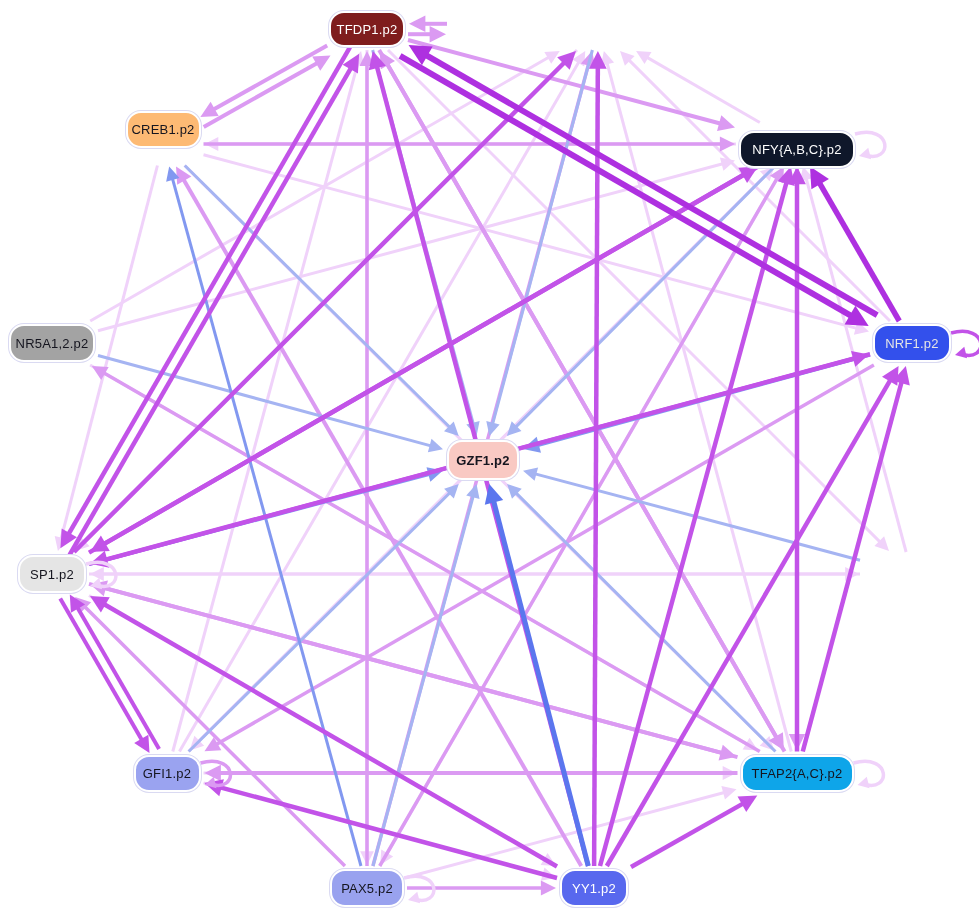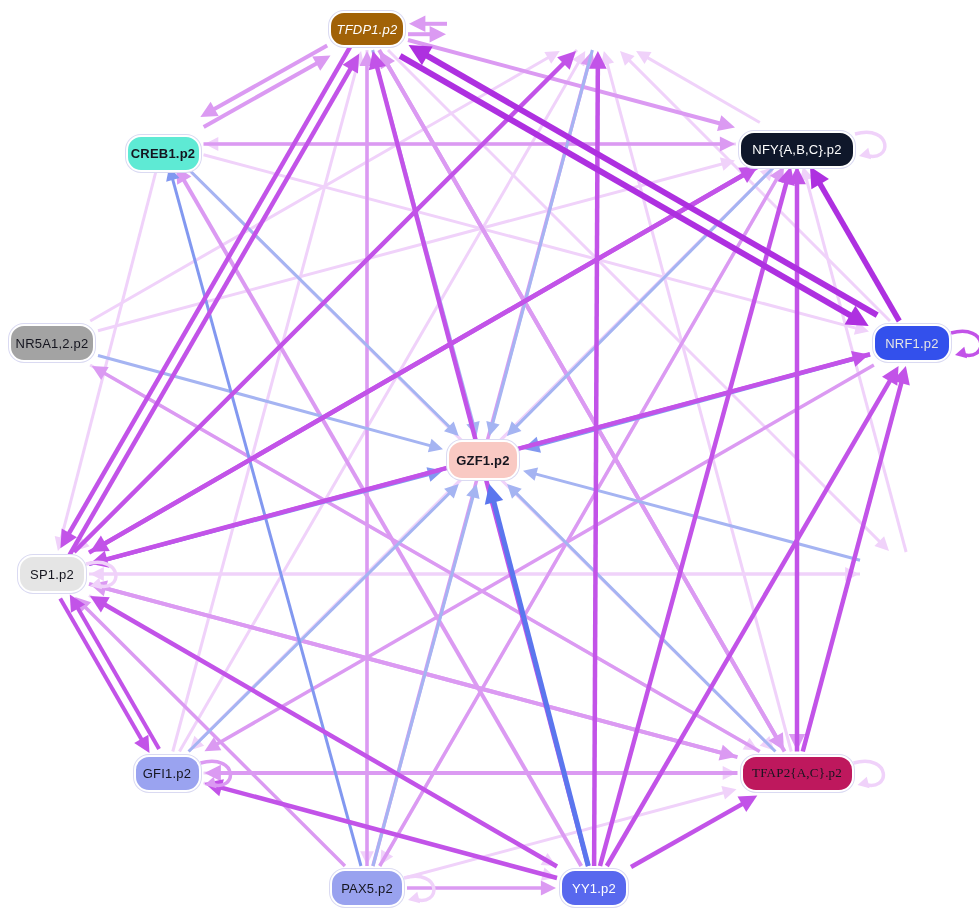--- a/index.html
+++ b/index.html
@@ -194,46 +194,46 @@
       <polygon points="955,355 964.29,346.65000000000003 967.05,358.29" fill="#c253e8"></polygon>
       <path d="M 853.5 763 C 891.5 753 891.5 793 863.5 784" stroke="#f0d2fa" stroke-width="3.5" fill="none"></path>
       <polygon points="857.5,785 866.79,776.65 869.55,788.2900000000001" fill="#f0d2fa"></polygon>
       <path d="M 404 878 C 442 868 442 908 414 899" stroke="#f0d2fa" stroke-width="3.5" fill="none"></path>
       <polygon points="408,900 417.29,891.65 420.05,903.2900000000001" fill="#f0d2fa"></polygon>
       <path d="M 200.5 763 C 238.5 753 238.5 793 210.5 784" stroke="#db9af2" stroke-width="3.5" fill="none"></path>
       <polygon points="204.5,785 213.79,776.65 216.54999999999998,788.2900000000001" fill="#db9af2"></polygon>
       <path d="M 86 564 C 124 554 124 594 96 585" stroke="#f0d2fa" stroke-width="3.5" fill="none"></path>
       <polygon points="90,586 99.29,577.65 102.05,589.2900000000001" fill="#f0d2fa"></polygon>
     </svg>
-<div class="node" style="left: 329px; top: 11px; width: 76px; height: 36px; background: #a16207; color: rgb(255, 255, 255); font-style: italic;">
+<div class="node" style="left: 329px; top: 11px; width: 76px; height: 36px; background: #7f1d1d; color: rgb(255, 255, 255);">
       <span>TFDP1.p2</span>
     </div>
     <div class="node" style="left: 739px; top: 131px; width: 116px; height: 37px; background: #0f172a; color: rgb(255, 255, 255);">
       <span>NFY{A,B,C}.p2</span>
     </div>
     <div class="node" style="left: 873px; top: 324px; width: 78px; height: 38px; background: rgb(51, 80, 236); color: #e5e5e5;">
       <span>NRF1.p2</span>
     </div>
-    <div class="node" style="left: 740.5px; top: 754.5px; width: 113px; height: 37px; background: #be185d; color: rgb(21, 21, 31); font-family: Liberation Serif, serif;">
+    <div class="node" style="left: 740.5px; top: 754.5px; width: 113px; height: 37px; background: #0ea5e9; color: rgb(21, 21, 31);">
       <span>TFAP2{A,C}.p2</span>
     </div>
     <div class="node" style="left: 560px; top: 869px; width: 68px; height: 38px; background: rgb(88, 104, 238); color: rgb(255, 255, 255);">
       <span>YY1.p2</span>
     </div>
     <div class="node" style="left: 330px; top: 869px; width: 74px; height: 38px; background: rgb(153, 162, 239); color: rgb(21, 21, 31);">
       <span>PAX5.p2</span>
     </div>
     <div class="node" style="left: 133.5px; top: 754.5px; width: 67px; height: 37px; background: rgb(154, 163, 240); color: rgb(21, 21, 31); text-align: right;">
       <span>GFI1.p2</span>
     </div>
     <div class="node" style="left: 18px; top: 555px; width: 68px; height: 38px; background: #e5e5e5; color: rgb(21, 21, 31);">
       <span>SP1.p2</span>
     </div>
     <div class="node" style="left: 9px; top: 324px; width: 86px; height: 38px; background: #a3a3a3; color: rgb(21, 21, 31);">
       <span>NR5A1,2.p2</span>
     </div>
-    <div class="node" style="left: 125.5px; top: 135px; width: 75px; height: 37px; background: #5eead4; color: rgb(21, 21, 31); font-weight: bold;">
+    <div class="node" style="left: 125.5px; top: 111px; width: 75px; height: 37px; background: #fdba74; color: rgb(21, 21, 31);">
       <span>CREB1.p2</span>
     </div>
     <div class="node" style="left: 447px; top: 440px; width: 72px; height: 40px; background: rgb(249, 201, 195); color: rgb(21, 21, 31); font-weight: bold;">
       <span>GZF1.p2</span>
     </div>
   </div>
 
 </body></html>

